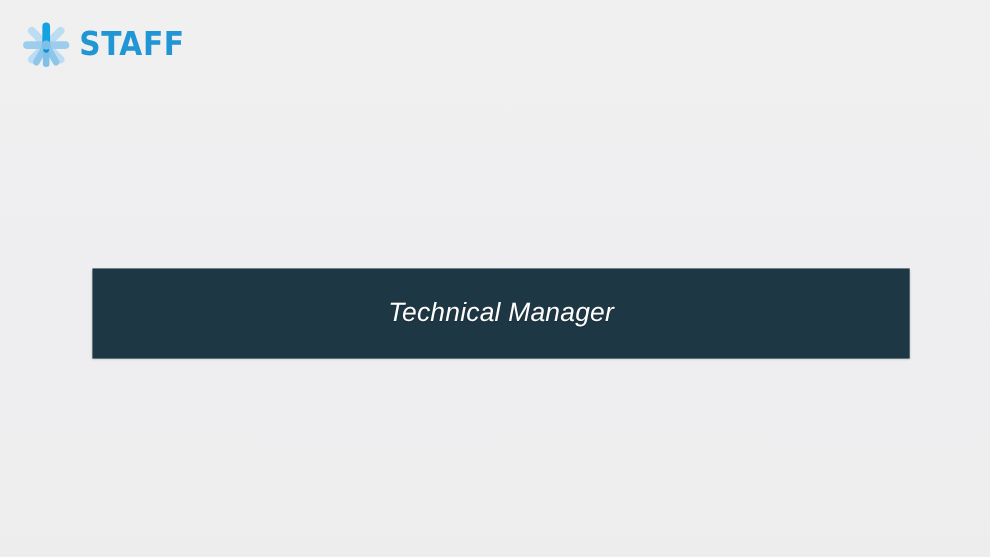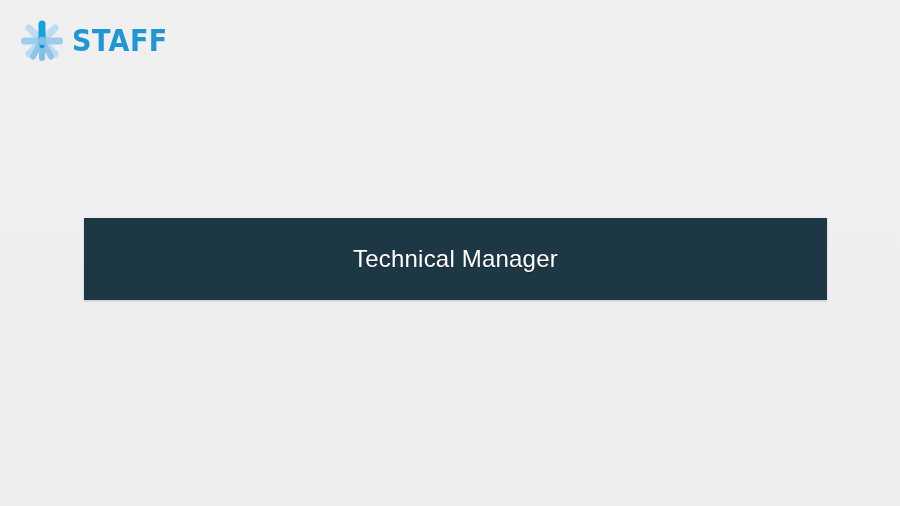--- a/index.html
+++ b/index.html
@@ -54,29 +54,30 @@
   }
   .logo-arabia {
     color: #c4d62e;
     text-transform: lowercase;
   }
 
   
   .title-banner {
     position: absolute;
     left: 84px;
-    top: 218px;
+    top: 244px;
     width: 743px;
     height: 82px;
     background: #1e3745;
     box-shadow: 0 1px 2px rgba(0,0,0,0.18);
     display: flex;
     align-items: center;
     justify-content: center;
     box-sizing: border-box;
+    font-style: italic;
   }
   .title-text {
     color: #ffffff;
     font-family: "Liberation Sans", sans-serif;
     font-size: 24px;
     font-weight: 400;
     letter-spacing: 0.2px;
     text-align: center;
     line-height: 1.2;
     text-shadow: 0 1px 1px rgba(0,0,0,0.25);

